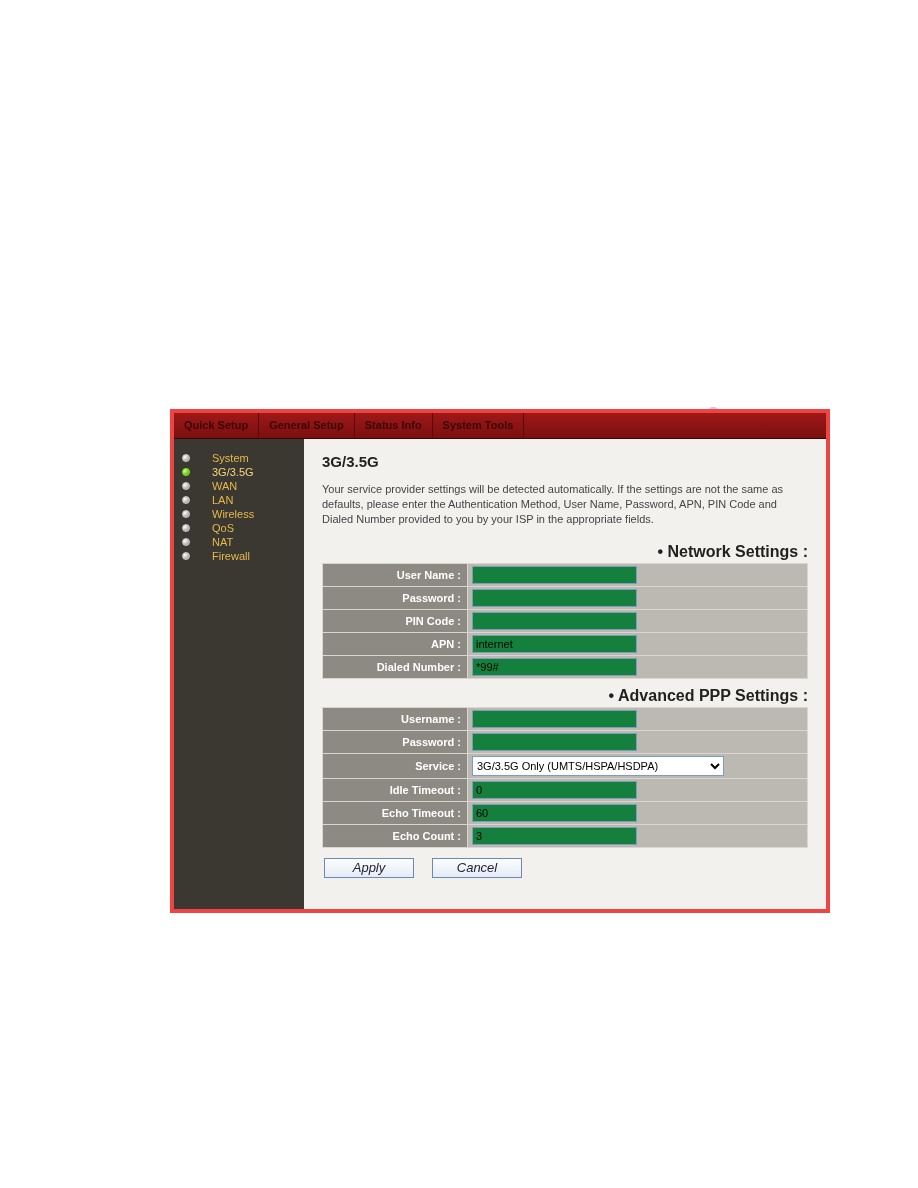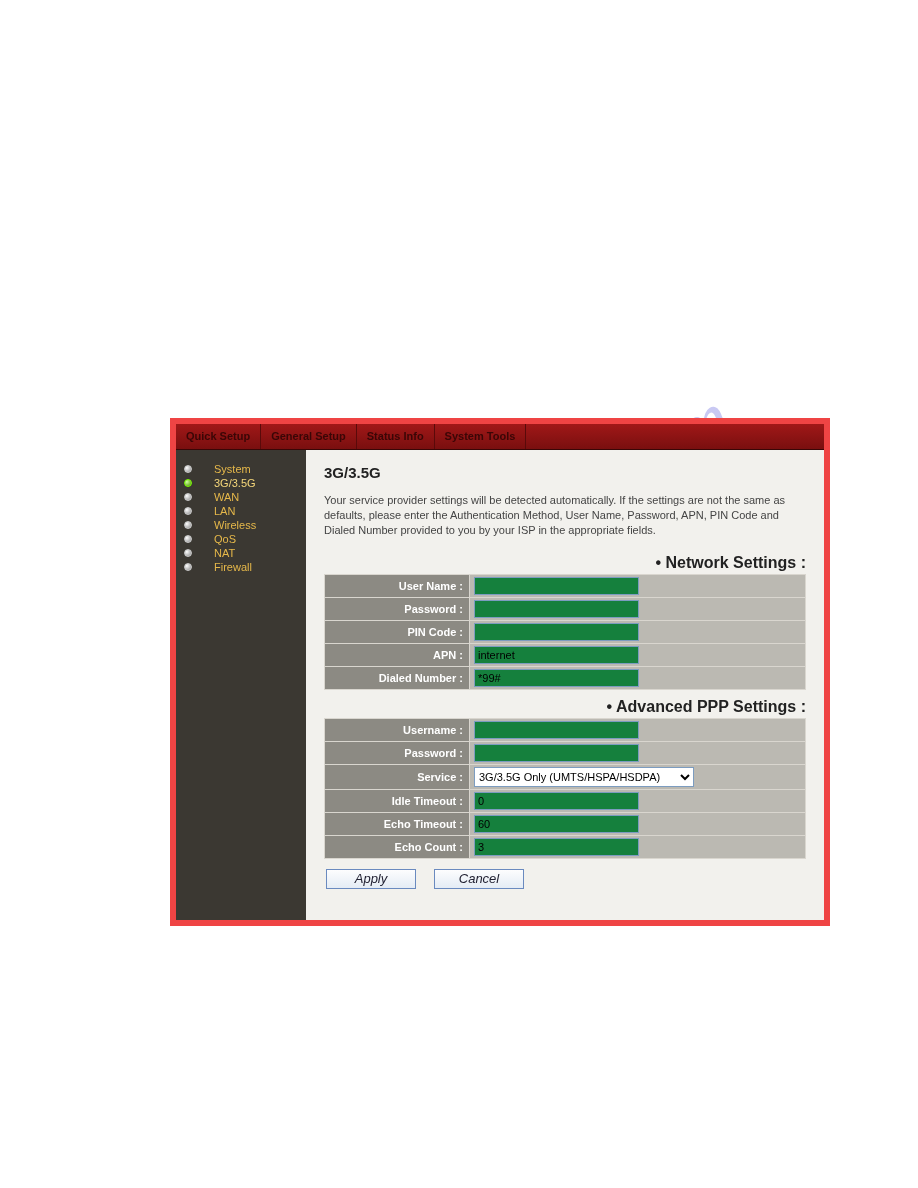--- a/index.html
+++ b/index.html
@@ -6,24 +6,24 @@
   body {
     font-family: Tahoma, Arial, sans-serif;
     font-size: 12px;
     background: #fff;
     width: 918px;
     height: 1188px;
     position: relative;
   }
   .app {
     position: absolute;
-    top: 418px;
+    top: 409px;
     left: 170px;
     width: 660px;
-    border: 6px solid #ef4444;
+    border: 4px solid #ef4444;
   }
   .topbar {
     background: linear-gradient(#a01818, #7a0f0f);
     border-bottom: 1px solid #3a0606;
     height: 26px;
     display: flex;
     align-items: stretch;
   }
   .topbar .tab {
     color: #3a0606;
@@ -115,21 +115,21 @@
   }
   table.form input[type=text], table.form input[type=password] {
     width: 165px;
     border: 1px solid #7c9cc0;
     font-size: 11px;
     padding: 1px 3px;
     height: 18px;
     background: #15803d;
   }
   table.form select {
-    width: 220px;
+    width: 252px;
     border: 1px solid #7c9cc0;
     font-size: 11px;
     height: 20px;
     background: #fff;
   }
   .btnrow {
     margin-top: 10px;
     display: flex;
     gap: 18px;
     padding-left: 2px;

